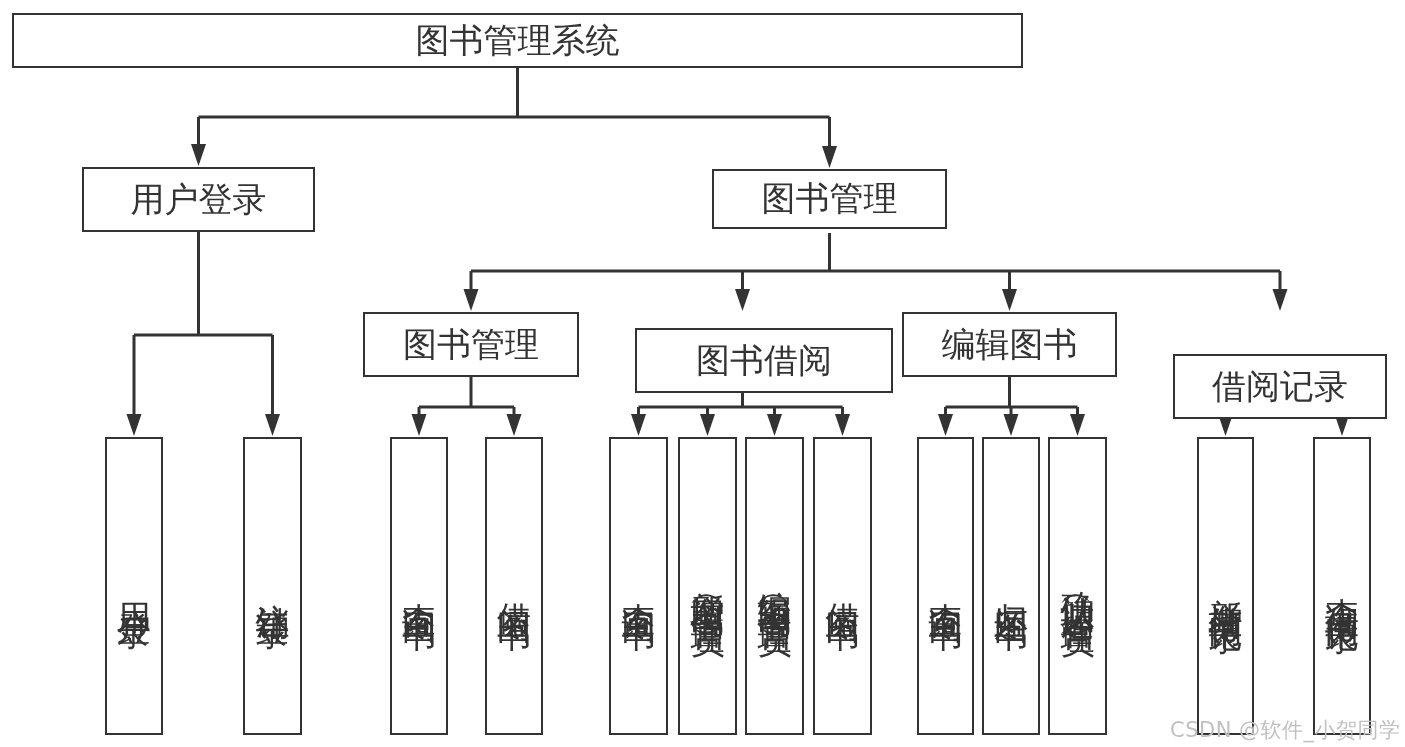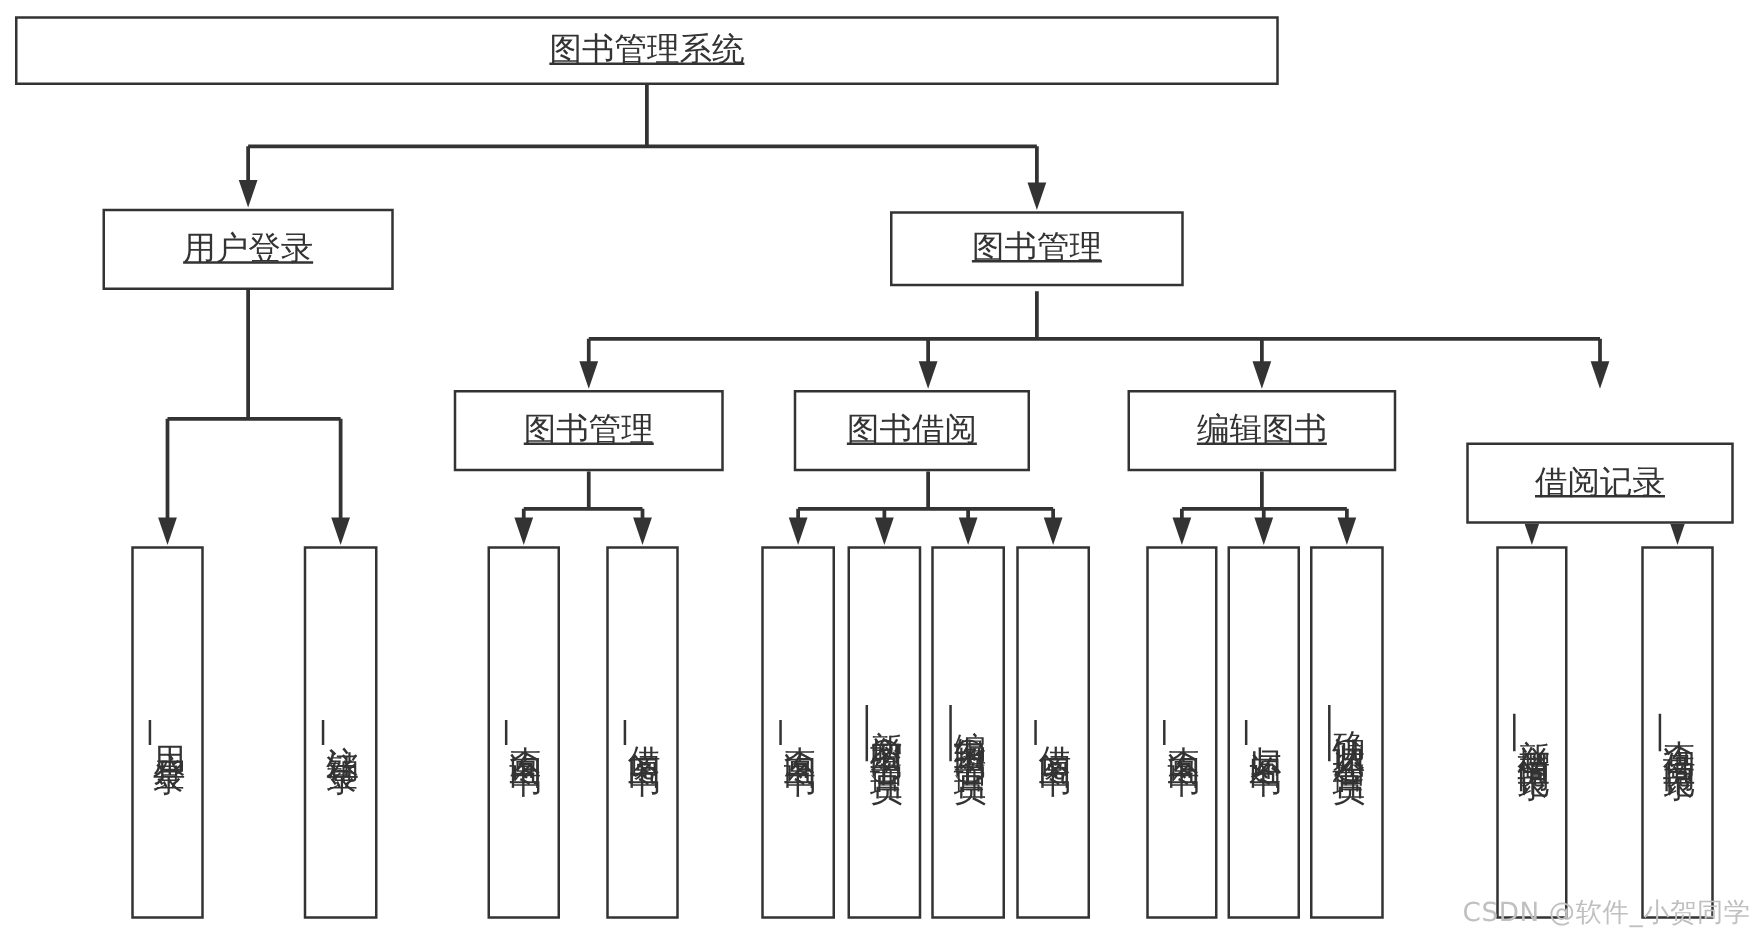--- a/index.html
+++ b/index.html
@@ -33,24 +33,23 @@
   }
   .box {
     position: absolute;
     box-sizing: border-box;
     border: 2.5px solid #333333;
     background: #ffffff;
     display: flex;
     align-items: center;
     justify-content: center;
     color: #333333;
-    font-size: 26px;
+    font-size: 34px;
     line-height: 1.15;
     white-space: nowrap;
-    text-decoration: underline;
   }
   .vbox span {
     writing-mode: vertical-lr;
     text-orientation: mixed;
     letter-spacing: 5px;
     white-space: nowrap;
   }
   .watermark {
     position: absolute;
     left: 1170px;
@@ -110,21 +109,21 @@
   <div class="box" style="left:82px; top:167px; width:233px; height:65px;">
     <span>用户登录</span>
   </div>
   <div class="box" style="left:712px; top:169px; width:235px; height:60px;">
     <span>图书管理</span>
   </div>
 
   <div class="box" style="left:363px; top:312px; width:216px; height:65px;">
     <span>图书管理</span>
   </div>
-  <div class="box" style="left:635px; top:312px; width:189px; height:65px;">
+  <div class="box" style="left:635px; top:328px; width:258px; height:65px;">
     <span>图书借阅</span>
   </div>
   <div class="box" style="left:902px; top:312px; width:215px; height:65px;">
     <span>编辑图书</span>
   </div>
   <div class="box" style="left:1173px; top:312px; width:214px; height:65px;margin-top:42px;">
     <span>借阅记录</span>
   </div>
 
   <div class="box vbox" style="left:105px; top:437px; width:58px; height:298px;">

